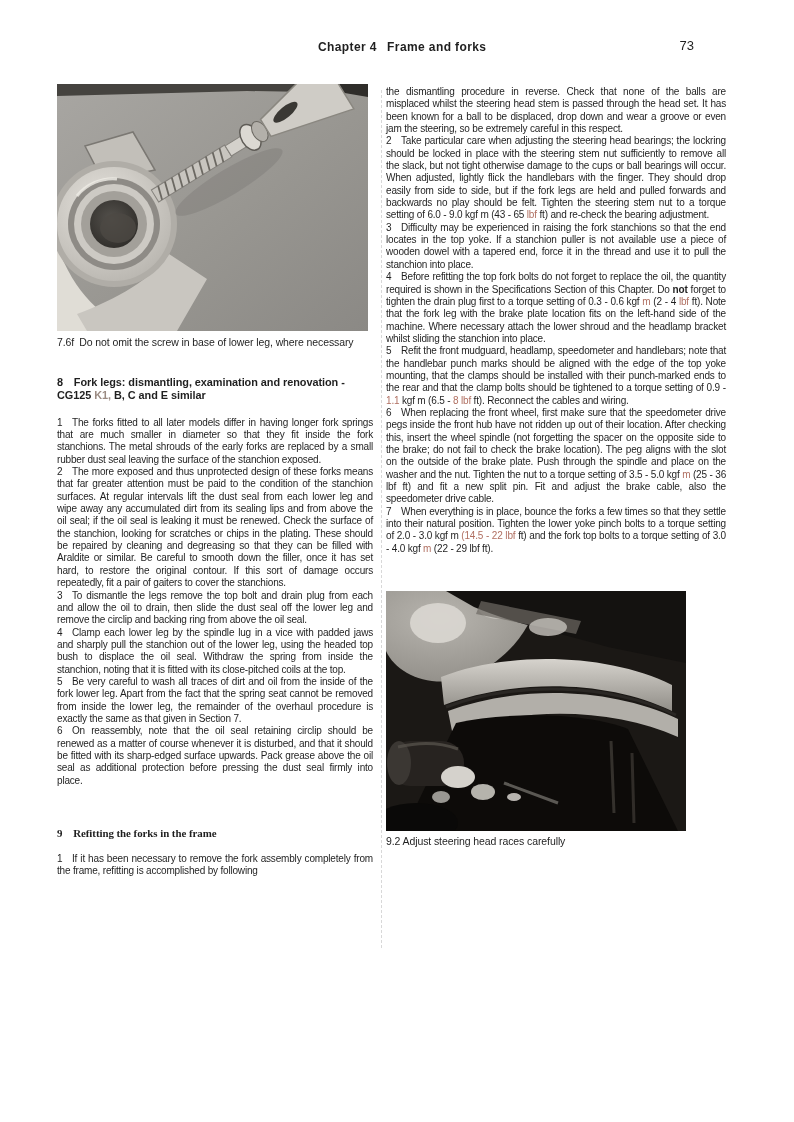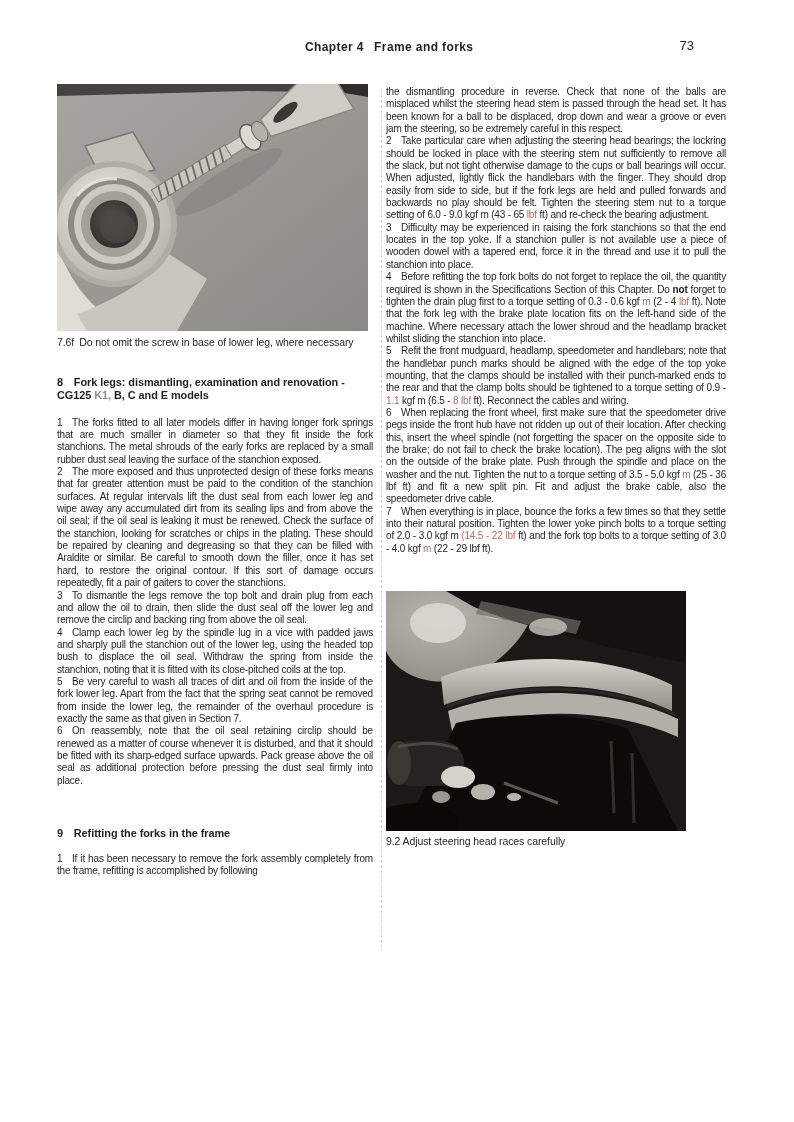--- a/index.html
+++ b/index.html
@@ -5,29 +5,29 @@
   :root{
     --accent-red:#b06f61;
     --accent-faded:#9a8a82;
     --ink:#1f1f1f;
   }
   html,body{margin:0;padding:0;background:#ffffff;}
   .page{
     position:relative;width:794px;height:1122px;background:#ffffff;overflow:hidden;
     font-family:"Liberation Sans","DejaVu Sans",sans-serif;color:var(--ink);
   }
-  .header-chapter{position:absolute;left:305px;top:40px;font-size:12px;font-weight:bold;letter-spacing:.4px;}
+  .header-chapter{position:absolute;left:318px;top:40px;font-size:12px;font-weight:bold;letter-spacing:.4px;}
   .header-pagenum{position:absolute;right:100px;top:38px;font-size:13px;font-weight:normal;}
   .col-left{position:absolute;left:57px;top:84px;width:316px;}
   .col-right{position:absolute;left:386px;top:86px;width:340px;}
   .gutter-artifact{position:absolute;left:381px;top:90px;height:858px;width:0;border-left:1px dashed #d8d8d8;}
   svg.photo{display:block;}
   .caption{margin:5px 0 0;font-size:10.5px;line-height:13.5px;text-align:justify;letter-spacing:-.1px;}
   .heading{font-size:10.9px;font-weight:bold;line-height:13.6px;margin:26px 0 14px;letter-spacing:-.05px;}
-  .heading.h9{margin-top:40px;margin-bottom:12px;}
+  .heading.h9{margin-top:40px;margin-bottom:12px;font-family:Liberation Serif, serif;}
   p.body{margin:0;font-size:10px;line-height:12.35px;text-align:justify;letter-spacing:-.18px;}
   .red{color:var(--accent-red);}
   .faded{color:var(--accent-faded);}
   .bold{font-weight:bold;}
   .photo2-block{margin-top:36px;width:292px;}
   .caption2{margin:4px 0 0;font-size:10.5px;line-height:13.5px;text-align:left;letter-spacing:-.1px;}
 </style>
 </head>
 <body>
 
@@ -88,21 +88,21 @@
         <rect x="86" y="-6" width="18" height="12" fill="#d4d1cb" stroke="#85827d" stroke-width="1"></rect>
         <ellipse cx="112" cy="0" rx="9" ry="14" fill="#dcd9d3" stroke="#5f5c57" stroke-width="1.5"></ellipse>
         <ellipse cx="123" cy="0" rx="7" ry="11" fill="#b3b0aa" stroke="#6b6862" stroke-width="1"></ellipse>
         <path d="M130 -10 L215 -30 L215 30 L130 10 Z" fill="#cfccc6" stroke="#8a8780" stroke-width="1.5"></path>
         <ellipse cx="155" cy="-3" rx="15" ry="5.5" fill="#3a3834" transform="rotate(-8 155 -3)"></ellipse>
       </g>
     </svg>
 
     <p class="caption">7.6f Do not omit the screw in base of lower leg, where necessary</p>
 
-    <h3 class="heading h8"><span>8  Fork legs: dismantling, examination and renovation - CG125 </span><span class="faded">K1,</span><span> B, C and E models</span></h3>
+    <h3 class="heading h8"><span>8  Fork legs: dismantling, examination and renovation - CG125 </span><span class="faded">K1,</span><span> B, C and E similar</span></h3>
 
     <p class="body">1  The forks fitted to all later models differ in having longer fork springs that are much smaller in diameter so that they fit inside the fork stanchions. The metal shrouds of the early forks are replaced by a small rubber dust seal leaving the surface of the stanchion exposed.</p>
     <p class="body">2  The more exposed and thus unprotected design of these forks means that far greater attention must be paid to the condition of the stanchion surfaces. At regular intervals lift the dust seal from each lower leg and wipe away any accumulated dirt from its sealing lips and from above the oil seal; if the oil seal is leaking it must be renewed. Check the surface of the stanchion, looking for scratches or chips in the plating. These should be repaired by cleaning and degreasing so that they can be filled with Araldite or similar. Be careful to smooth down the filler, once it has set hard, to restore the original contour. If this sort of damage occurs repeatedly, fit a pair of gaiters to cover the stanchions.</p>
     <p class="body">3  To dismantle the legs remove the top bolt and drain plug from each and allow the oil to drain, then slide the dust seal off the lower leg and remove the circlip and backing ring from above the oil seal.</p>
     <p class="body">4  Clamp each lower leg by the spindle lug in a vice with padded jaws and sharply pull the stanchion out of the lower leg, using the headed top bush to displace the oil seal. Withdraw the spring from inside the stanchion, noting that it is fitted with its close-pitched coils at the top.</p>
     <p class="body">5  Be very careful to wash all traces of dirt and oil from the inside of the fork lower leg. Apart from the fact that the spring seat cannot be removed from inside the lower leg, the remainder of the overhaul procedure is exactly the same as that given in Section 7.</p>
     <p class="body">6  On reassembly, note that the oil seal retaining circlip should be renewed as a matter of course whenever it is disturbed, and that it should be fitted with its sharp-edged surface upwards. Pack grease above the oil seal as additional protection before pressing the dust seal firmly into place.</p>
 
     <h3 class="heading h9">9  Refitting the forks in the frame</h3>
     <p class="body">1  If it has been necessary to remove the fork assembly completely from the frame, refitting is accomplished by following</p>

